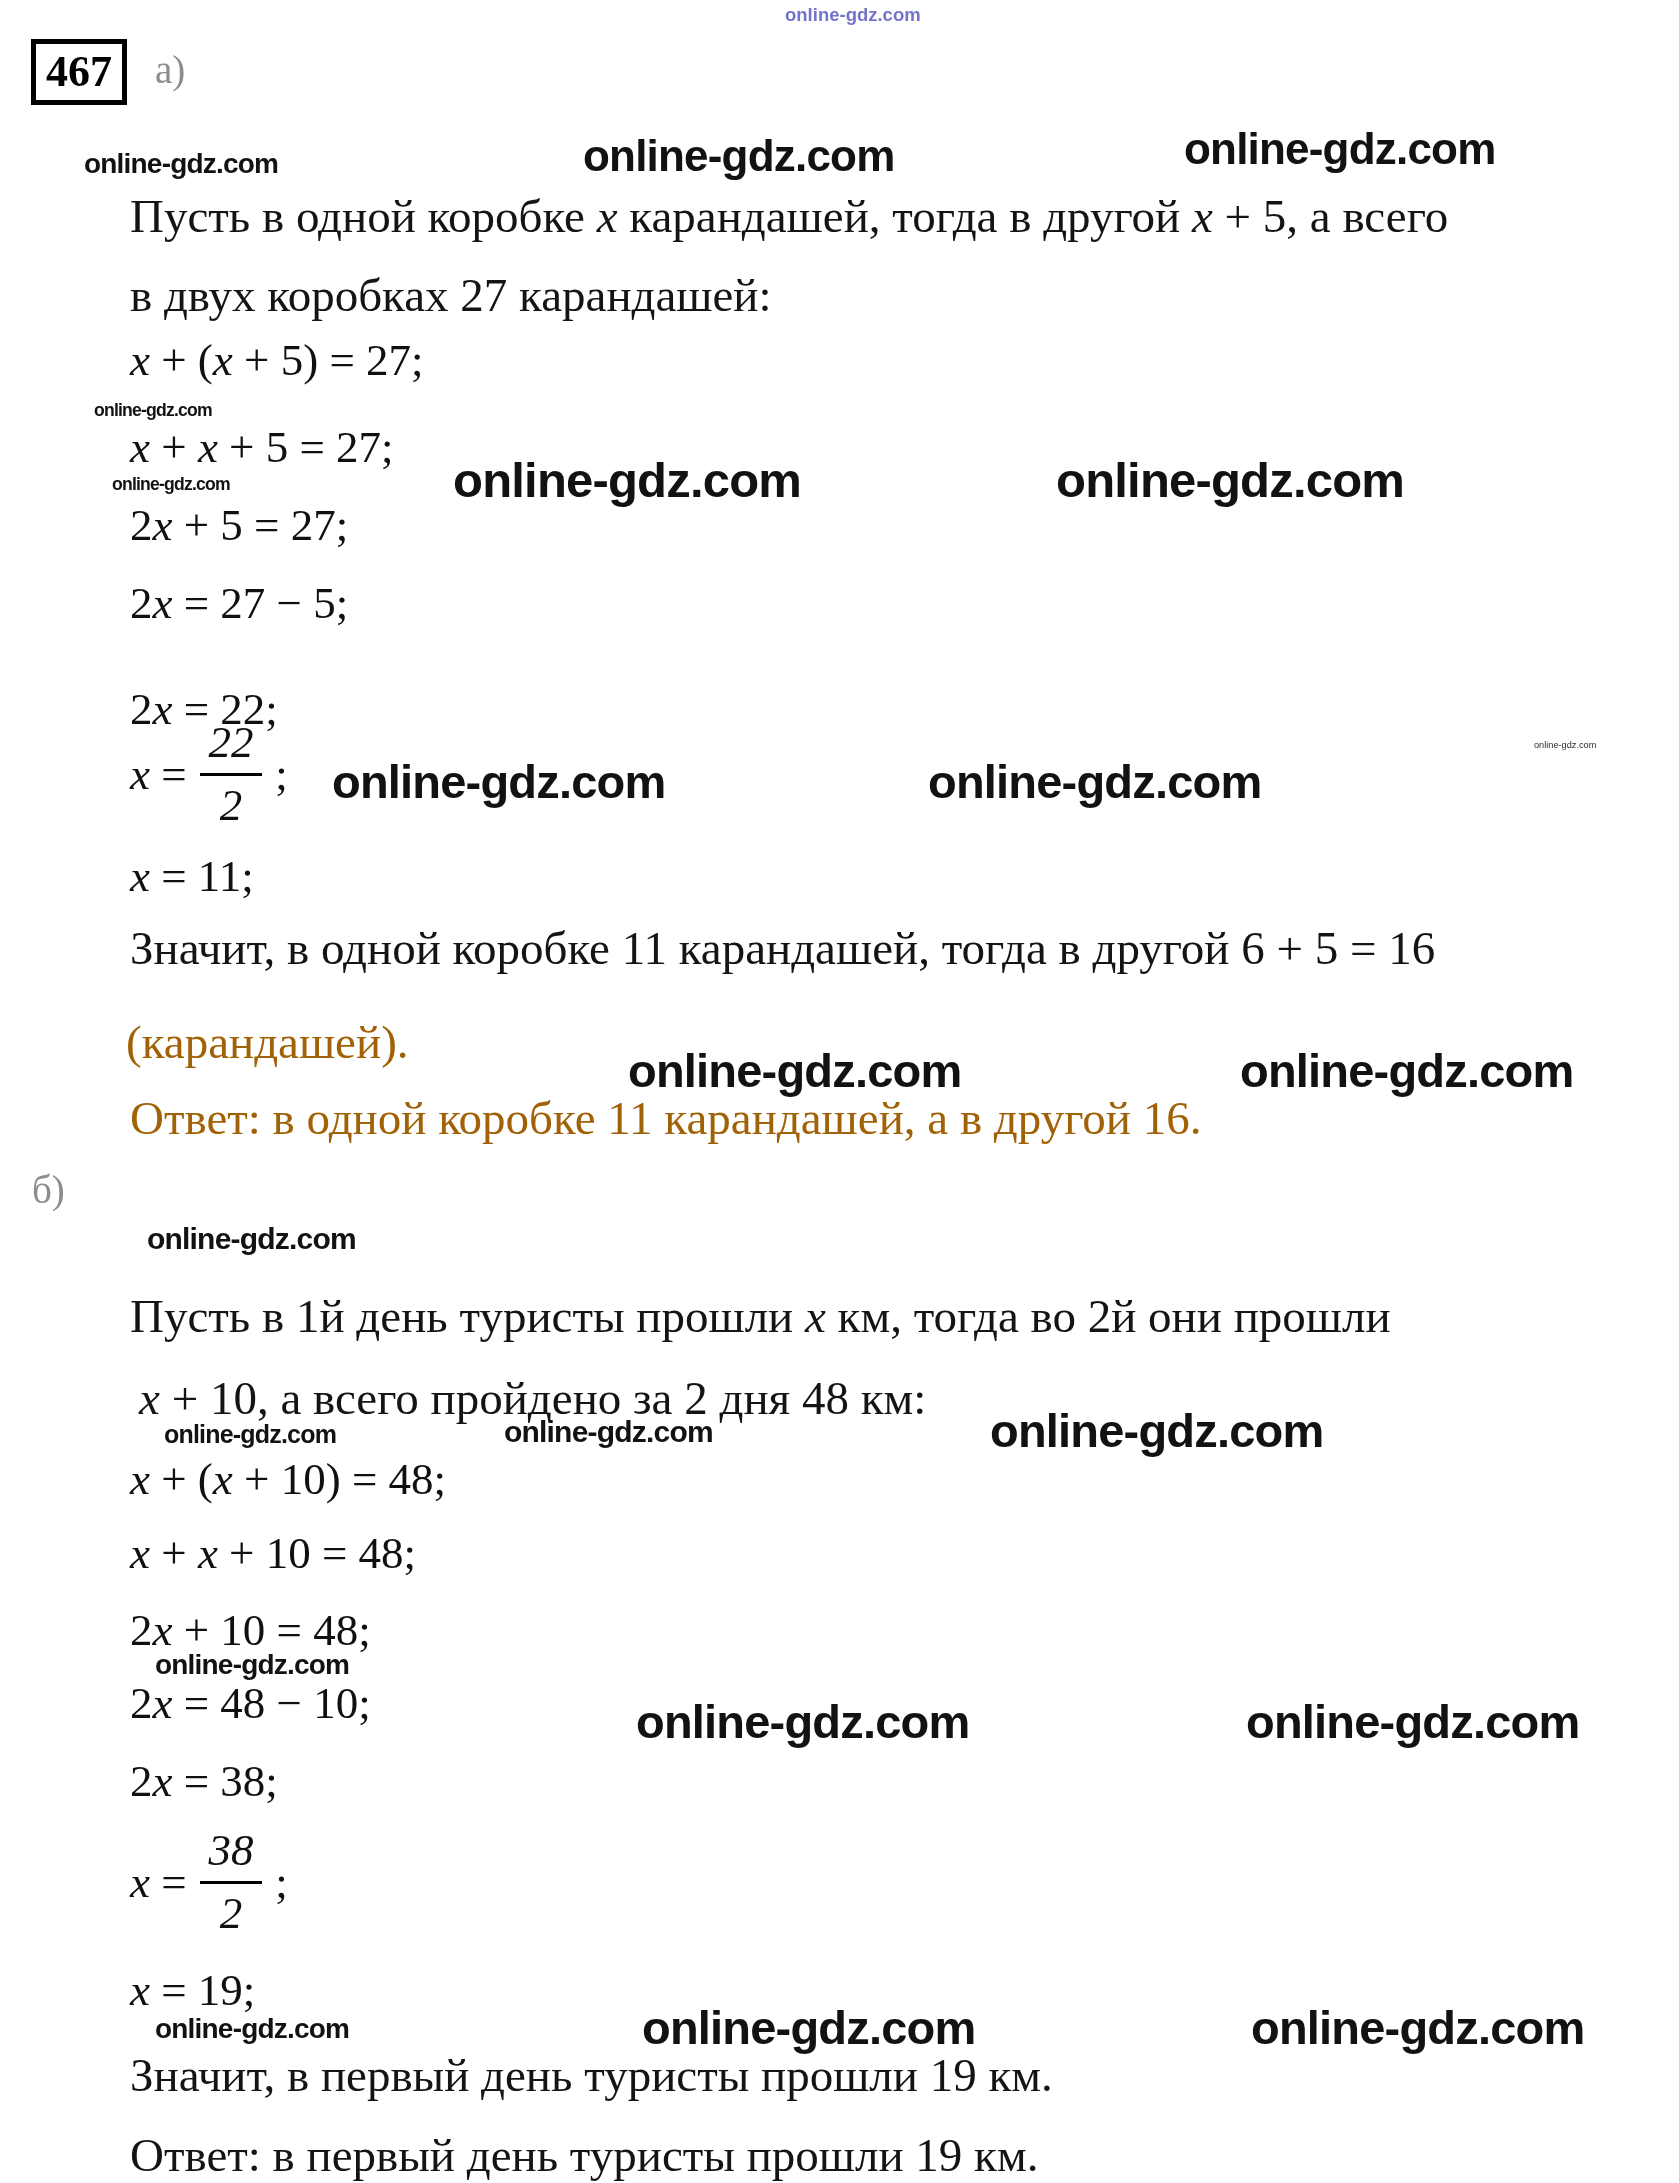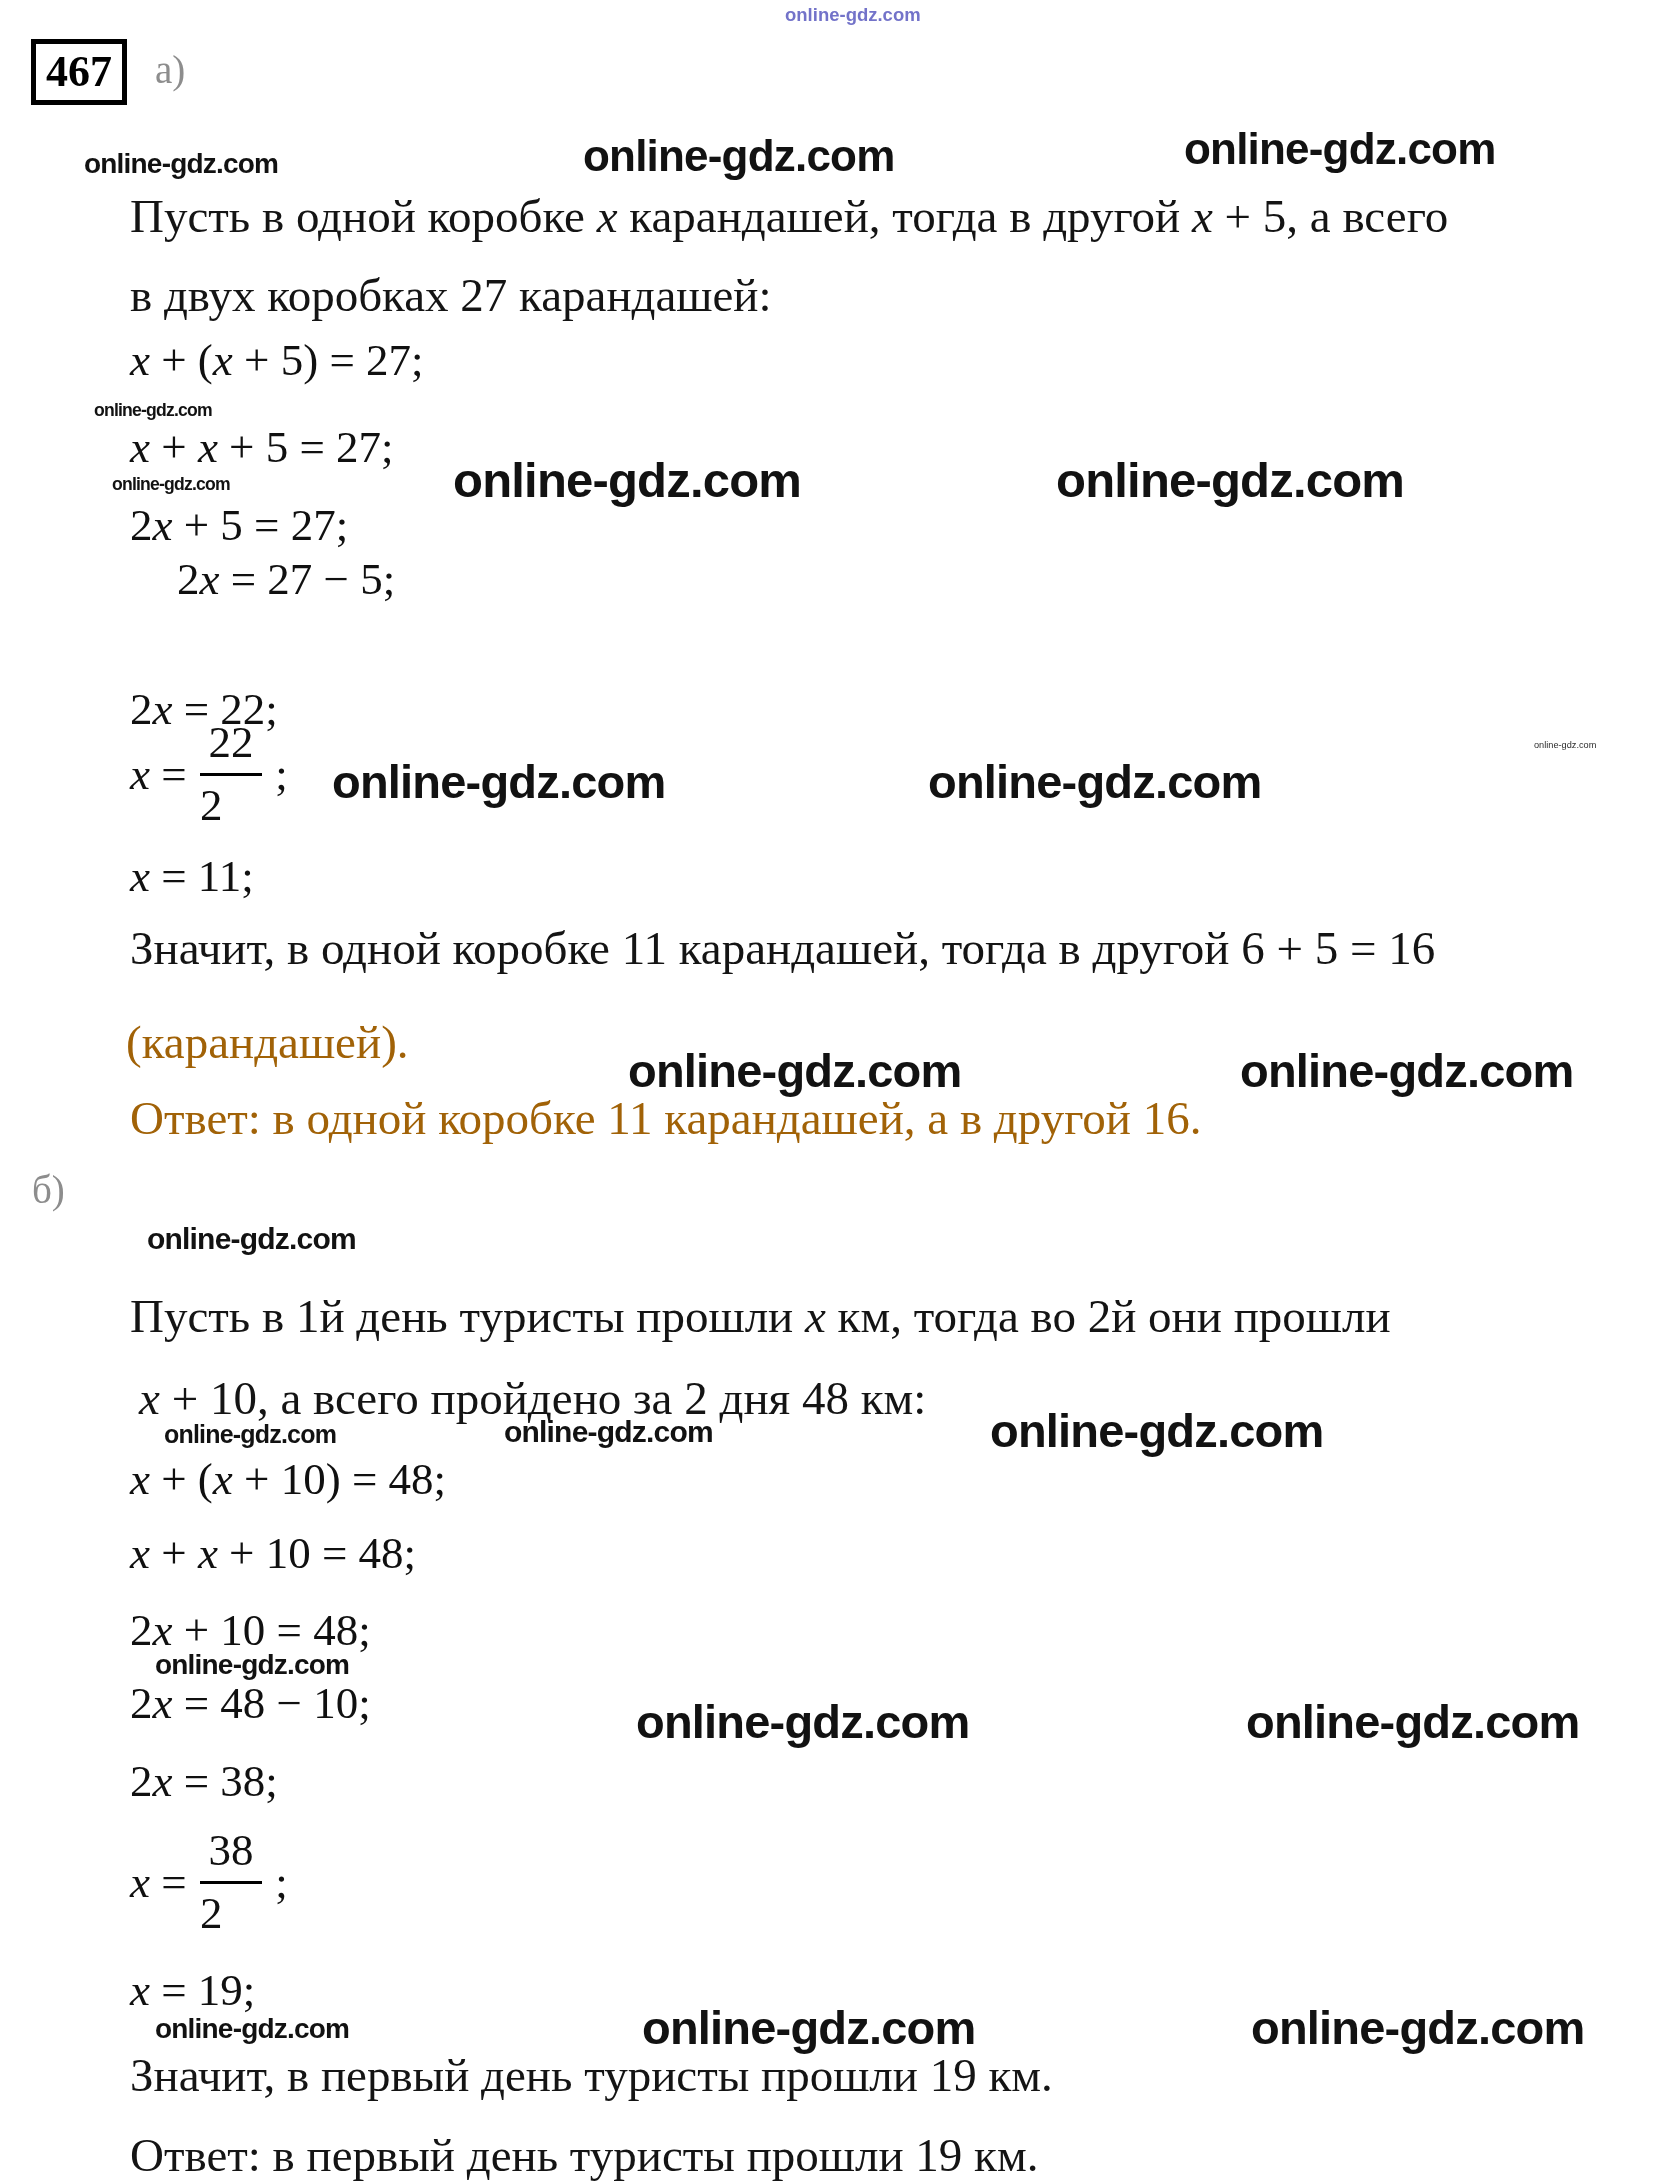--- a/index.html
+++ b/index.html
@@ -10,21 +10,21 @@
   .eq{font-size:45px;line-height:1.05;color:#101010;}
   .it{font-style:italic;}
   .wm{font-family:"Liberation Sans",sans-serif;font-weight:bold;color:#121212;letter-spacing:-0.8px;}
   .wm-top{font-family:"Liberation Sans",sans-serif;font-weight:600;color:#5b5bc0;opacity:.85;letter-spacing:0;}
   .wm-tiny-right{font-family:"Liberation Sans",sans-serif;font-weight:normal;color:#2c2c2c;letter-spacing:0;}
   .problem-box{border:5.9px solid #000;padding:4px 10px 5px 10px;font-weight:bold;
                font-size:44px;line-height:47px;color:#000;}
   .part-label{font-size:39px;color:#8d8d8d;}
   .faded{color:#a16207;}
   .frac-line{display:flex;align-items:center;gap:13.4px;font-size:45px;color:#101010;}
-  .frac-stack{display:inline-flex;flex-direction:column;}
+  .frac-stack{display:inline-flex;flex-direction:column;align-items:center;font-style:italic;}
   .frac-num{border-bottom:3.4px solid #000;padding:0 8.4px 5px 8.4px;}
   .frac-den{padding-top:3.4px;}
 </style>
 </head>
 <body>
 
 <div class="abs wm-top" style="left:785px;top:4.2px;font-size:18.5px;">online-gdz.com</div>
 
 <div class="abs problem-box" style="left:31px;top:39px;">467</div>
 <div class="abs part-label" style="left:155px;top:47px;">а)</div>
@@ -36,21 +36,21 @@
 <div class="abs text math" style="left:130px;top:191px;">Пусть в одной коробке <span class="it">x</span> карандашей, тогда в другой <span class="it">x</span> + 5, а всего</div>
 <div class="abs text math" style="left:130px;top:270px;">в двух коробках 27 карандашей:</div>
 
 <div class="abs eq math" style="left:130px;top:337px;"><span class="it">x</span> + (<span class="it">x</span> + 5) = 27;</div>
 <div class="abs wm" style="left:94px;top:400px;font-size:17.6px;">online-gdz.com</div>
 <div class="abs eq math" style="left:130px;top:424px;"><span class="it">x</span> + <span class="it">x</span> + 5 = 27;</div>
 <div class="abs wm" style="left:453px;top:452px;font-size:49px;">online-gdz.com</div>
 <div class="abs wm" style="left:1056px;top:452px;font-size:49px;">online-gdz.com</div>
 <div class="abs wm" style="left:112px;top:474px;font-size:17.6px;">online-gdz.com</div>
 <div class="abs eq math" style="left:130px;top:502px;">2<span class="it">x</span> + 5 = 27;</div>
-<div class="abs eq math" style="left:130px;top:556px;margin-left:47px;">2<span class="it">x</span> = 27 − 5;</div>
+<div class="abs eq math" style="left:130px;top:580px;">2<span class="it">x</span> = 27 − 5;</div>
 <div class="abs eq math" style="left:130px;top:658px;margin-top:28px;">2<span class="it">x</span> = 22;</div>
 
 <div class="abs frac-line math" style="left:130px;top:716px;">
   <span><span class="it">x</span> =</span>
   <span class="frac-stack">
     <span class="frac-num">22</span>
     <span class="frac-den">2</span>
   </span>
   <span>;</span>
 </div>

